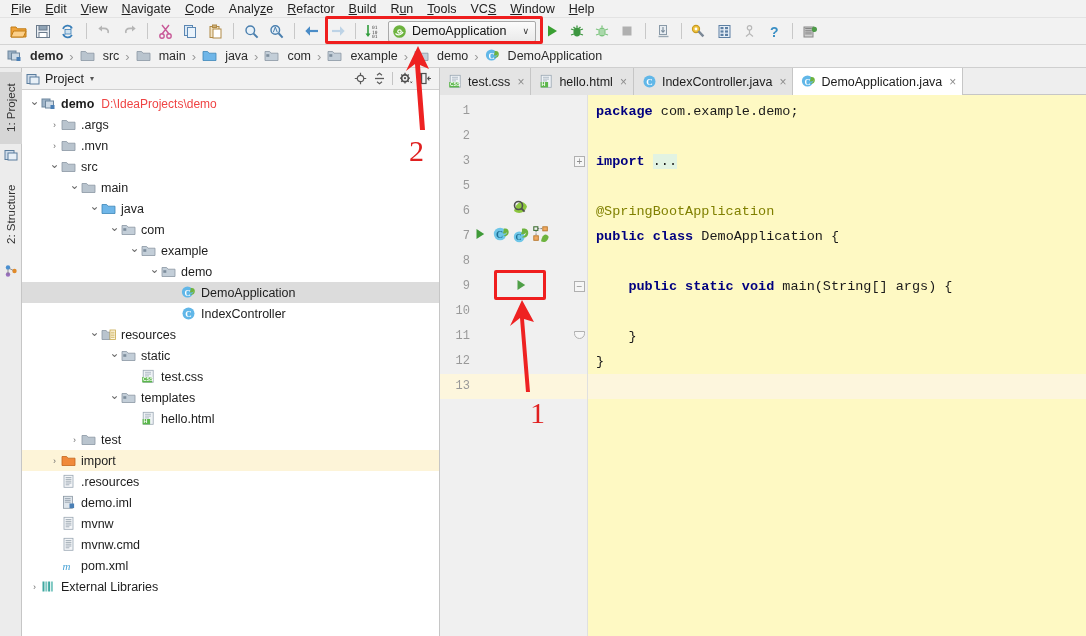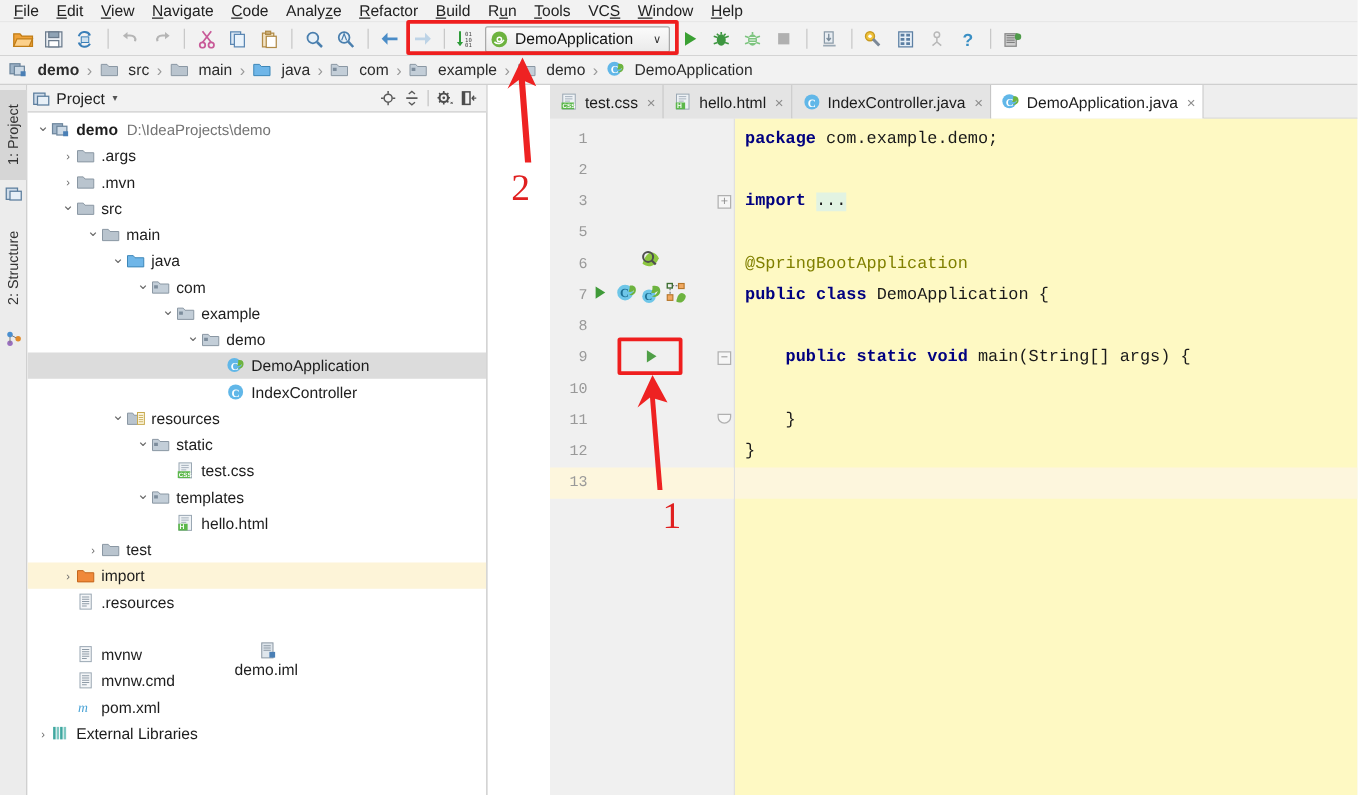--- a/index.html
+++ b/index.html
@@ -74,21 +74,21 @@
     position: absolute; left: 0; width: 22px;
     writing-mode: vertical-rl; transform: rotate(180deg);
     font-size: 11.5px; color: #333; text-align: center;
     display: flex; align-items: center; justify-content: center;
   }
   .vtab.active { background: #d6d6d6; }
   .vicon { position: absolute; left: 4px; width: 14px; height: 14px; }
 
   
   .projpanel {
-    position: absolute; left: 22px; top: 68px; width: 368px; height: 568px;
+    position: absolute; left: 22px; top: 68px; width: 418px; height: 568px;
     background: #ffffff; border-right: 1px solid #c6c6c6;
   }
   .proj-header {
     height: 22px; background: #f2f2f2; border-bottom: 1px solid #d0d0d0;
     display: flex; align-items: center; padding: 0 4px;
   }
   .proj-title { font-size: 12.5px; color: #222; margin-left: 5px; }
   .proj-dd { font-size: 8px; color: #555; margin-left: 6px; }
   .proj-tools { margin-left: auto; display: flex; align-items: center; gap: 3px; padding-right: 2px; }
   .ptool { width: 16px; height: 16px; display: flex; align-items: center; justify-content: center; }
@@ -100,21 +100,21 @@
   }
   .trow.sel { background: #dcdcdc; }
   .trow.hl  { background: #fdf4d8; }
   .twist {
     width: 13px; height: 21px; display: flex; align-items: center; justify-content: center;
     font-size: 9px; color: #6b6b6b; flex: none;
   }
   .ticon { width: 16px; height: 16px; margin-right: 4px; flex: none; position: relative; }
   .tlabel { margin-right: 7px; }
   .tlabel.bold { font-weight: bold; }
-  .tpath { color: #737373; font-size: 12px; }
+  .tpath { color: #ef4444; font-size: 12px; }
 
   
   .editor-area { position: absolute; left: 440px; top: 68px; width: 646px; height: 568px; background: #fff; }
   .tabbar { height: 27px; background: #eeeeee; display: flex; align-items: stretch; border-bottom: 1px solid #c6c6c6; }
   .etab {
     display: flex; align-items: center; padding: 0 6px 0 8px; height: 27px;
     border-right: 1px solid #c6c6c6; background: #e4e4e4; font-size: 12.5px; color: #1c1c1c;
   }
   .etab.active { background: #ffffff; }
   .etab-name { margin: 0 7px 0 5px; }
@@ -641,21 +641,21 @@
           <span class="tlabel">import</span>
         </div>
         <div class="trow" style="padding-left: 26px;">
           <span class="twist"></span>
           <span class="ticon" style="width: 16px;"><svg width="15" height="15" viewBox="0 0 15 15">
               <rect x="3" y="1.3" width="9" height="12" fill="#f4f6f8" stroke="#9aa7b3" stroke-width="0.8"></rect>
               <path d="M4.6 3.6h5.8M4.6 5.4h5.8M4.6 7.2h5.8M4.6 9h5.8M4.6 10.8h3.8" stroke="#8e9ba7" stroke-width="0.8"></path>
             </svg></span>
           <span class="tlabel">.resources</span>
         </div>
-        <div class="trow" style="padding-left: 26px; flex-direction: column;">
+        <div class="trow" style="padding-left: 26px;">
           <span class="twist"></span>
           <span class="ticon" style="width: 16px;"><svg width="15" height="15" viewBox="0 0 15 15">
               <rect x="2.4" y="1.3" width="9" height="12" fill="#dfe6ec" stroke="#8a97a3" stroke-width="0.8"></rect>
               <path d="M3.8 3.6h5.8M3.8 5.4h5.8M3.8 7.2h5.8" stroke="#8a97a3" stroke-width="0.8"></path>
               <rect x="8.5" y="8.5" width="4.6" height="4.6" fill="#4a7fb5"></rect>
             </svg></span>
           <span class="tlabel">demo.iml</span>
         </div>
         <div class="trow" style="padding-left: 26px;">
           <span class="twist"></span>

